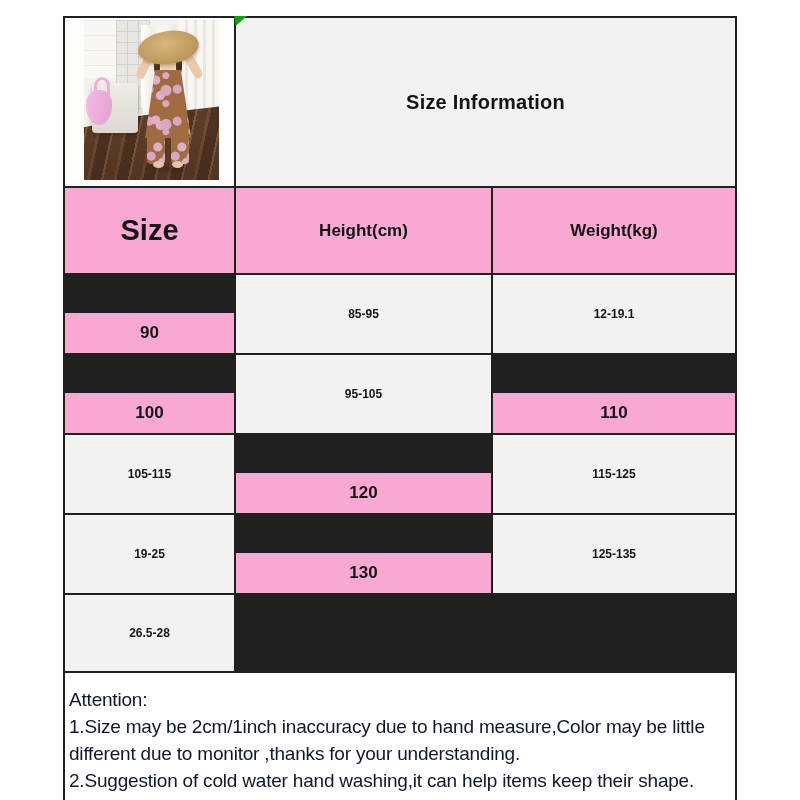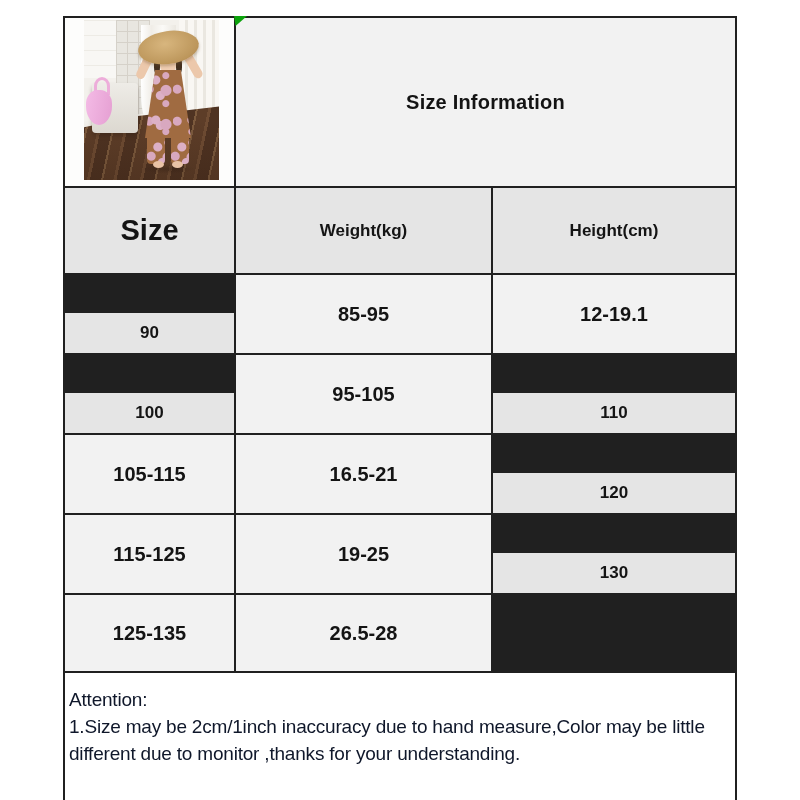--- a/index.html
+++ b/index.html
@@ -10,30 +10,30 @@
   }
   .sheet{
     position:absolute;left:63px;top:16px;width:674px;height:797px;
     box-sizing:border-box;border:2px solid #202020;background:#202020;
     display:grid;
     grid-template-columns:169px 255px 242px;
     grid-template-rows:168px 85px 78px 78px 78px 78px 76px 138px;
     gap:2px;
   }
   .cell{display:flex;align-items:center;justify-content:center;text-align:center;}
-  .gray{background:#e5e5e5;}
+  .gray{background:#f9a8d4;}
   .light{background:#f2f2f2;}
   .white{background:#fdfdfc;}
   .title-cell{grid-column:2 / span 2;position:relative;font-weight:bold;font-size:20px;letter-spacing:.2px;}
   .flag{position:absolute;left:-2px;top:-2px;width:13px;height:10px;background:#0ca30c;
         clip-path:polygon(0 0,100% 0,12% 100%);}
   .colhead{font-weight:bold;font-size:17px;}
   .size-head{font-weight:bold;font-size:29px;}
   .rowlabel{font-weight:bold;font-size:17px;margin-top:38px;}
-  .val{font-weight:bold;font-size:20px;}
+  .val{font-weight:bold;font-size:12px;}
   .attention{
     grid-column:1 / span 3;background:#ffffff;padding:13px 6px 0 4px;
     font-size:19px;line-height:27px;letter-spacing:-0.2px;text-align:left;color:#0f172a;
   }
   
   .photo-cell{position:relative;display:block;}
   .photo{position:absolute;left:19px;top:2px;width:135px;height:160px;overflow:hidden;background:#f3f1ec;}
   .photo *{position:absolute;}
   .cabinet{left:0;top:0;width:40px;height:58px;background:#f8f7f4;border-right:1px solid #e3e0d9;
            background-image:linear-gradient(#edebe5 1px, transparent 1px);background-size:100% 15px;}
@@ -109,40 +109,40 @@
       <div class="foot-l"></div>
       <div class="foot-r"></div>
     </div>
   </div>
   <div class="cell light title-cell">
     <span class="flag"></span>
     <span>Size Information</span>
   </div>
 
   <div class="cell gray size-head">Size</div>
+  <div class="cell gray colhead">Height(cm)</div>
   <div class="cell gray colhead">Weight(kg)</div>
-  <div class="cell gray colhead">Height(cm)</div>
 
   <div class="cell gray rowlabel">90</div>
   <div class="cell light val">85-95</div>
   <div class="cell light val">12-19.1</div>
 
   <div class="cell gray rowlabel">100</div>
   <div class="cell light val">95-105</div>
 
   <div class="cell gray rowlabel">110</div>
   <div class="cell light val">105-115</div>
-  <div class="cell light val">16.5-21</div>
 
   <div class="cell gray rowlabel">120</div>
   <div class="cell light val">115-125</div>
   <div class="cell light val">19-25</div>
 
   <div class="cell gray rowlabel">130</div>
   <div class="cell light val">125-135</div>
   <div class="cell light val">26.5-28</div>
 
   <div class="attention">
     <div>Attention:</div>
     <div>1.Size may be 2cm/1inch inaccuracy due to hand measure,Color may be little</div>
     <div>different due to monitor ,thanks for your understanding.</div>
+    <div>2.Suggestion of cold water hand washing,it can help items keep their shape.</div>
   </div>
 </div>
 
 </body></html>

